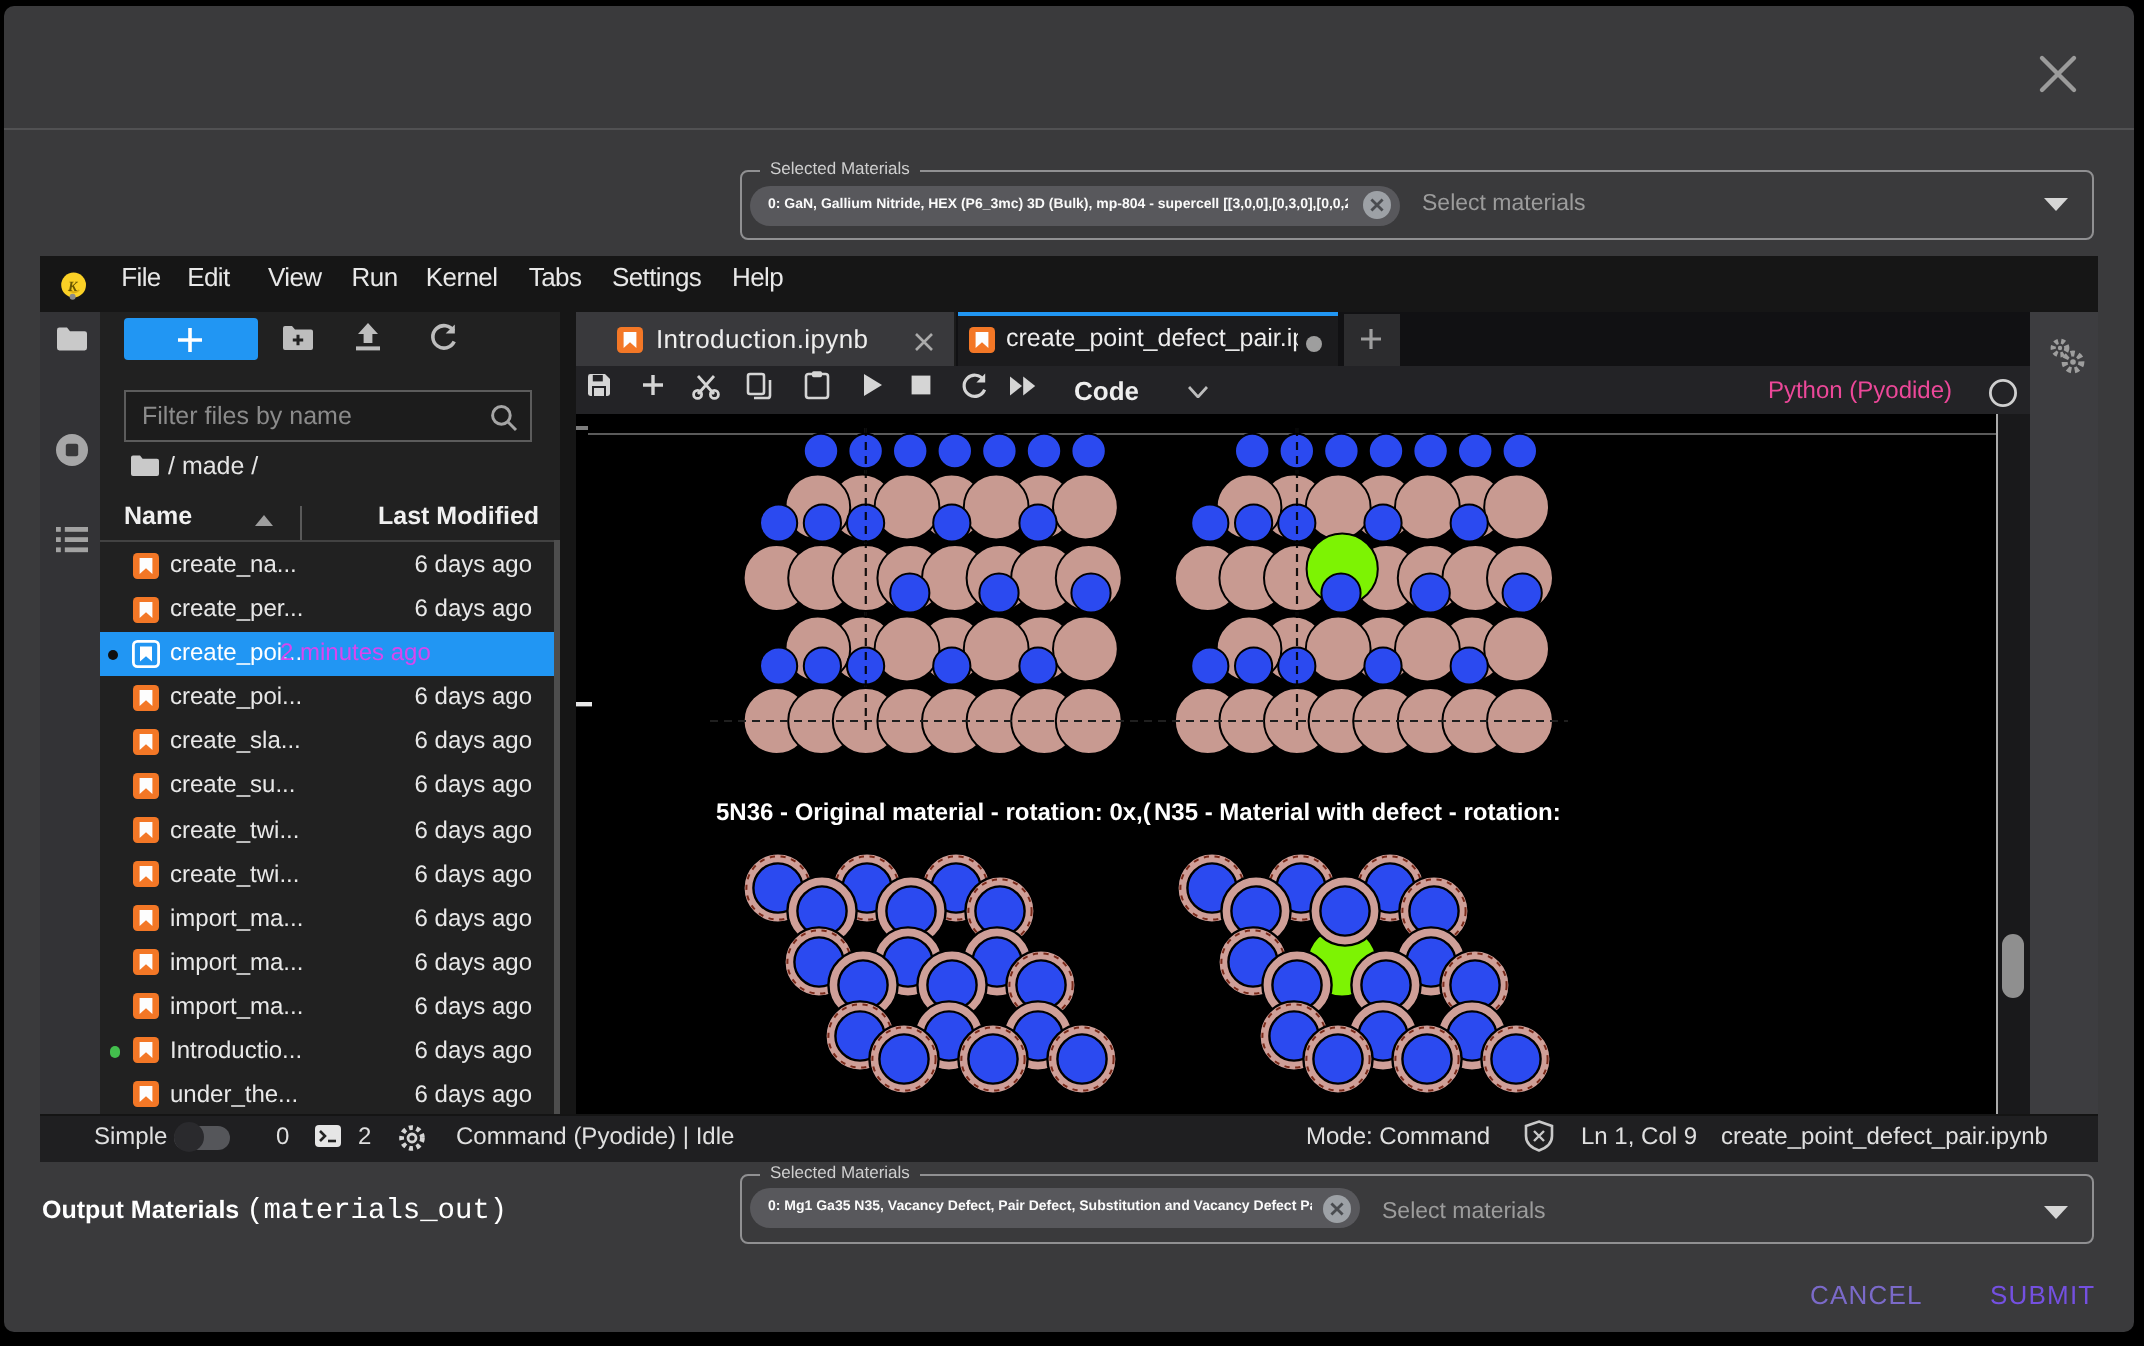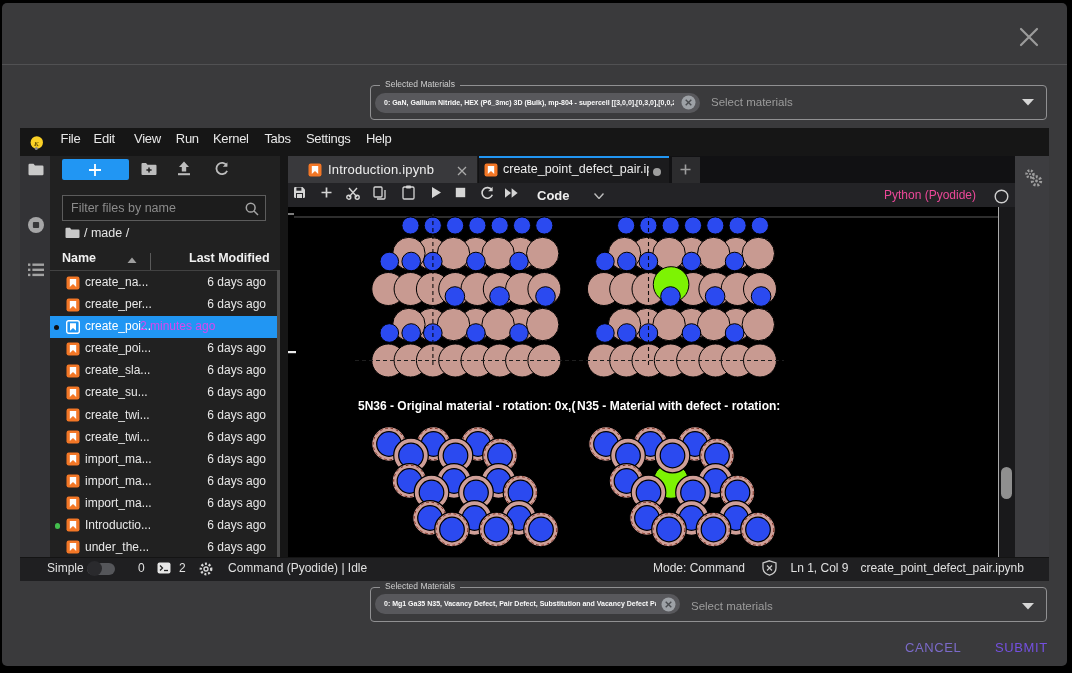--- a/index.html
+++ b/index.html
@@ -498,20 +498,21 @@
 <circle cx="667.0" cy="526.5" r="12.3" fill="#2b4af0" stroke="#000" stroke-width="1.2"></circle>
 <circle cx="711.5" cy="526.5" r="17.3" fill="#cf9f98" stroke="#000" stroke-width="1.2"></circle>
 <circle cx="711.5" cy="526.5" r="15.8" fill="none" stroke="#7a2a1a" stroke-width="1" stroke-dasharray="2.6 2.8"></circle>
 <circle cx="711.5" cy="526.5" r="12.3" fill="#2b4af0" stroke="#000" stroke-width="1.2"></circle>
 <circle cx="756.0" cy="526.5" r="17.3" fill="#cf9f98" stroke="#000" stroke-width="1.2"></circle>
 <circle cx="756.0" cy="526.5" r="15.8" fill="none" stroke="#7a2a1a" stroke-width="1" stroke-dasharray="2.6 2.8"></circle>
 <circle cx="756.0" cy="526.5" r="12.3" fill="#2b4af0" stroke="#000" stroke-width="1.2"></circle>
 </svg>
   </div>
 
+  <div class="abs" style="left:19px;top:594.5px;font-size:12.5px;color:#fff;"><b>Output Materials </b><span class="mono" style="font-size:14.5px;">(materials_out)</span></div>
 
   <div class="abs" style="left:368px;top:583.5px;width:677px;height:35.5px;border:1px solid #909092;border-radius:4px;"></div>
   <div class="abs" style="left:378px;top:578px;font-size:8.5px;color:#cfcfcf;background:#3a3a3c;padding:0 5px;">Selected Materials</div>
   <div class="abs" style="left:373px;top:591px;width:305px;height:20px;border-radius:10px;background:#58585c;"></div>
   <div class="abs" style="left:382px;top:591px;width:272px;height:20px;line-height:20px;font-size:7px;font-weight:bold;color:#fafafa;white-space:nowrap;overflow:hidden;">0: Mg1 Ga35 N35, Vacancy Defect, Pair Defect, Substitution and Vacancy Defect Pair</div>
   <svg class="abs" style="left:659px;top:593.5px" width="15" height="15">
       <circle cx="7.5" cy="7.5" r="7" fill="#9da1a6"></circle>
       <path d="M4.7 4.7 L10.3 10.3 M10.3 4.7 L4.7 10.3" stroke="#4a4c50" stroke-width="1.4"></path>
     </svg>
   <div class="abs" style="left:689px;top:596.5px;font-size:11.5px;color:#9c9c9c;">Select materials</div>

